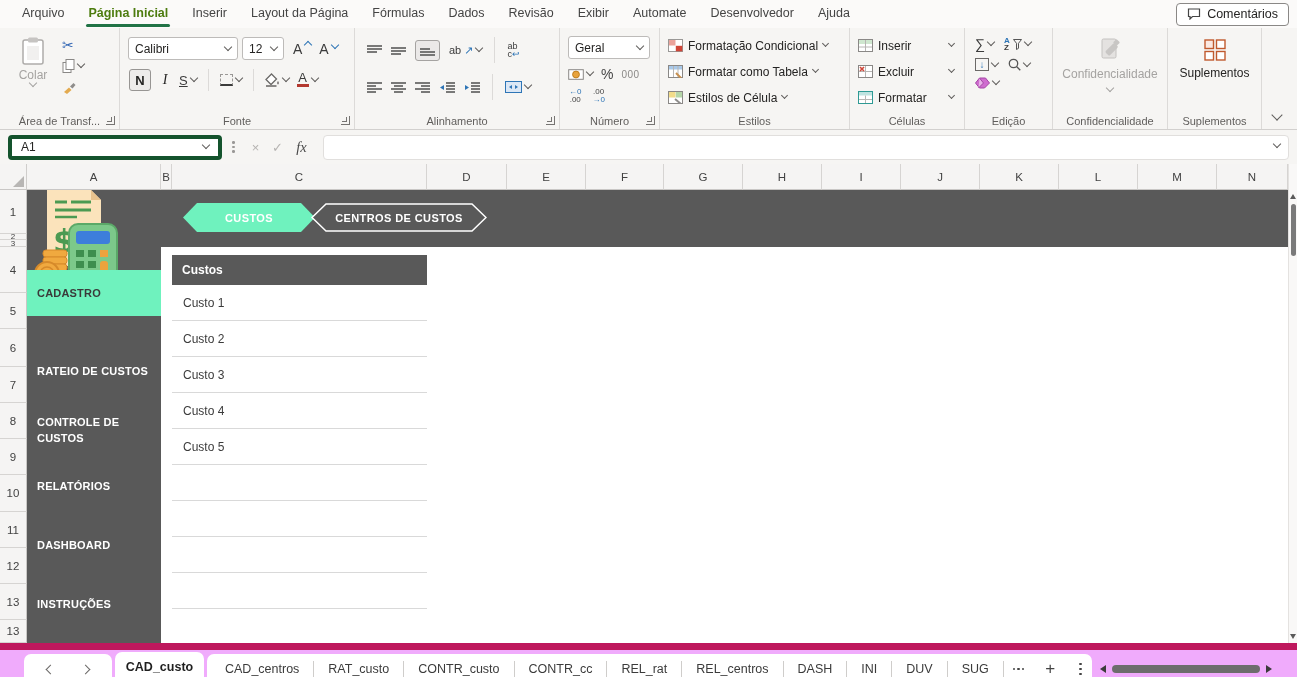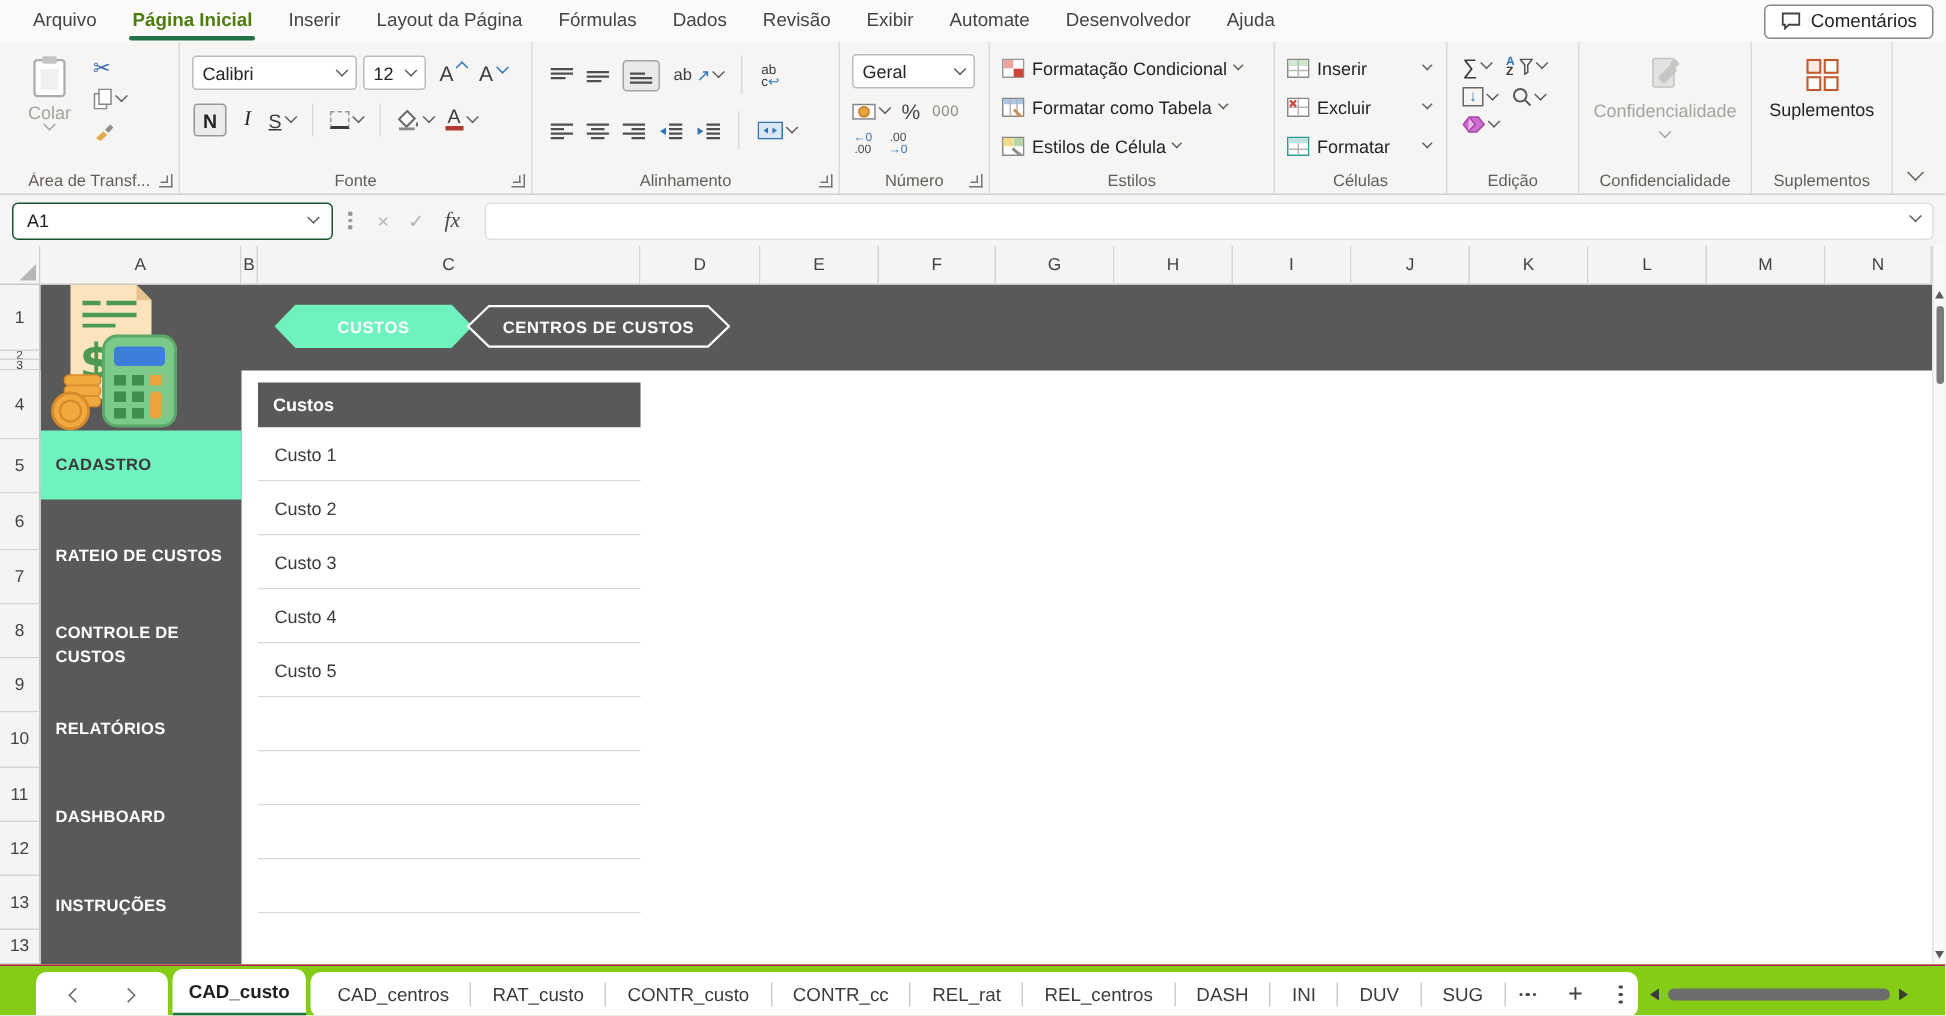--- a/index.html
+++ b/index.html
@@ -42,21 +42,21 @@
 .decico{display:flex;flex-direction:column;font-size:8px;line-height:8px;color:#444;align-items:center}
 .decico b{color:#2e75b6;font-weight:normal}
 .sorticon{display:flex;align-items:center}
 .sorticon .az{display:flex;flex-direction:column;font-size:8px;line-height:7px;font-weight:bold}
 .grayed{color:#a5a3a1}
 .ribbon-end{flex:1;position:relative;border-right:none}
 .collapse-chev{position:absolute;right:16px;bottom:10px;color:#605e5c}
 
 
 .fbar{position:absolute;top:130px;left:0;right:0;height:34px;background:#f6f5f3;display:flex;align-items:center}
-.namebox{margin-left:8px;width:214px;height:25px;background:#fff;border:1px solid #14532d;border-radius:4px;display:flex;align-items:center;padding:0 9px;font-size:12px;color:#252423}
+.namebox{margin-left:8px;width:214px;height:25px;background:#fff;border:4px solid #14532d;border-radius:4px;display:flex;align-items:center;padding:0 9px;font-size:12px;color:#252423}
 .namebox .dd{margin-left:auto;color:#605e5c}
 .fdots{display:flex;flex-direction:column;gap:2px;margin:0 10px}
 .fdots i{width:2.5px;height:2.5px;border-radius:50%;background:#9a9896}
 .fbtn{width:22px;text-align:center;color:#b5b3b1;font-size:13px}
 .fx{font-family:"Liberation Serif",serif;font-style:italic;font-size:14.5px;color:#4a4a4a;width:26px;text-align:center}
 .finput{flex:1;margin:0 8px 0 8px;height:25px;background:#fff;border:1px solid #e1dfdd;border-radius:4px;position:relative;font-size:12px;padding:3px 8px}
 .finput .dd{position:absolute;right:8px;top:9px;color:#605e5c}
 
 
 .ws{position:absolute;top:164px;left:0;width:1297px;height:479px;background:#fff}
@@ -80,21 +80,21 @@
 .logo{position:absolute;left:4px;top:-2px}
 .navbtn{position:absolute;top:13px}
 .navbtn text{font-weight:bold;font-size:11px;letter-spacing:.4px}
 .sb-item{position:absolute;left:0;width:134px;color:#fff;font-weight:bold;font-size:11px;padding-left:10px;display:flex;align-items:center;letter-spacing:.2px}
 .sb-item.active{background:#6FF2BE;color:#3a3a3a}
 .tbl{position:absolute;left:145px;top:65px;width:255px}
 .tbl-head{height:30px;background:#595959;color:#fff;font-weight:bold;font-size:12px;display:flex;align-items:center;padding-left:10px}
 .tbl-row{height:36px;border-bottom:1px solid #d9d9d9;display:flex;align-items:center;padding-left:11px;font-size:12px;color:#3b3b3b;background:#fff}
 
 
-.tabbar{position:absolute;top:643px;left:0;width:1297px;height:34px;background:#84cc16;border-top:1px solid #be185d}
+.tabbar{position:absolute;top:643px;left:0;width:1297px;height:34px;background:#f0abfc;border-top:7px solid #be185d}
 .navpill{position:absolute;left:24px;top:4px;width:88px;height:30px;background:#fff;border-radius:7px 7px 0 0;display:flex;align-items:center;justify-content:center;gap:28px}
 .chl{width:7px;height:7px;border-left:1.8px solid #6b6967;border-bottom:1.8px solid #6b6967;transform:rotate(45deg)}
 .chr{width:7px;height:7px;border-right:1.8px solid #6b6967;border-top:1.8px solid #6b6967;transform:rotate(45deg)}
 .activepill{position:absolute;left:115px;top:2px;width:89px;height:32px;background:#fff;border-radius:7px 7px 0 0;display:flex;align-items:center;justify-content:center;font-size:12.5px;font-weight:bold;color:#1f1f1f;border-bottom:3px solid #217346}
 .tabstrip{position:absolute;left:207px;top:4px;height:30px;width:885px;background:#fff;border-radius:7px;display:flex;align-items:center;padding:0 4px}
 .stab{padding:0 14px;font-size:12.5px;color:#3b3b3b;height:16px;display:flex;align-items:center;border-left:1px solid #cfcdcb;white-space:nowrap}
 .stab:first-child{border-left:none}
 .hdots{display:flex;gap:2px;padding:0 9px;border-left:1px solid #cfcdcb;height:16px;align-items:center}
 .hdots i{width:2.5px;height:2.5px;border-radius:50%;background:#444}
 .addsheet{font-size:17px;color:#444;padding:0 12px;font-weight:normal}
@@ -554,21 +554,21 @@
 
       <svg class="navbtn" style="left:156px" width="132" height="29" viewBox="0 0 132 29">
         <polygon points="0,14.5 14,0 118,0 132,14.5 118,29 14,29" fill="#6FF2BE"></polygon>
         <text x="66" y="19" text-anchor="middle" fill="#ffffff">CUSTOS</text>
       </svg>
       <svg class="navbtn" style="left:284px" width="176" height="29" viewBox="0 0 176 29">
         <polygon points="1,14.5 15,1 161,1 175,14.5 161,28 15,28" fill="#595959" stroke="#ffffff" stroke-width="1.5"></polygon>
         <text x="88" y="19" text-anchor="middle" fill="#ffffff">CENTROS DE CUSTOS</text>
       </svg>
 
-      <div class="sb-item active" style="top:97px;height:46px">CADASTRO</div>
+      <div class="sb-item active" style="top:80px;height:46px">CADASTRO</div>
       <div class="sb-item" style="top:167px;height:28px">RATEIO DE CUSTOS</div>
       <div class="sb-item" style="top:216px;height:48px;line-height:16px;padding-right:28px">CONTROLE DE CUSTOS</div>
       <div class="sb-item" style="top:341px;height:28px">DASHBOARD</div>
       <div class="sb-item" style="top:282px;height:28px">RELATÓRIOS</div>
       <div class="sb-item" style="top:400px;height:28px">INSTRUÇÕES</div>
 
       <div class="tbl">
         <div class="tbl-head">Custos</div>
         <div class="tbl-row">Custo 1</div>
         <div class="tbl-row">Custo 2</div>

